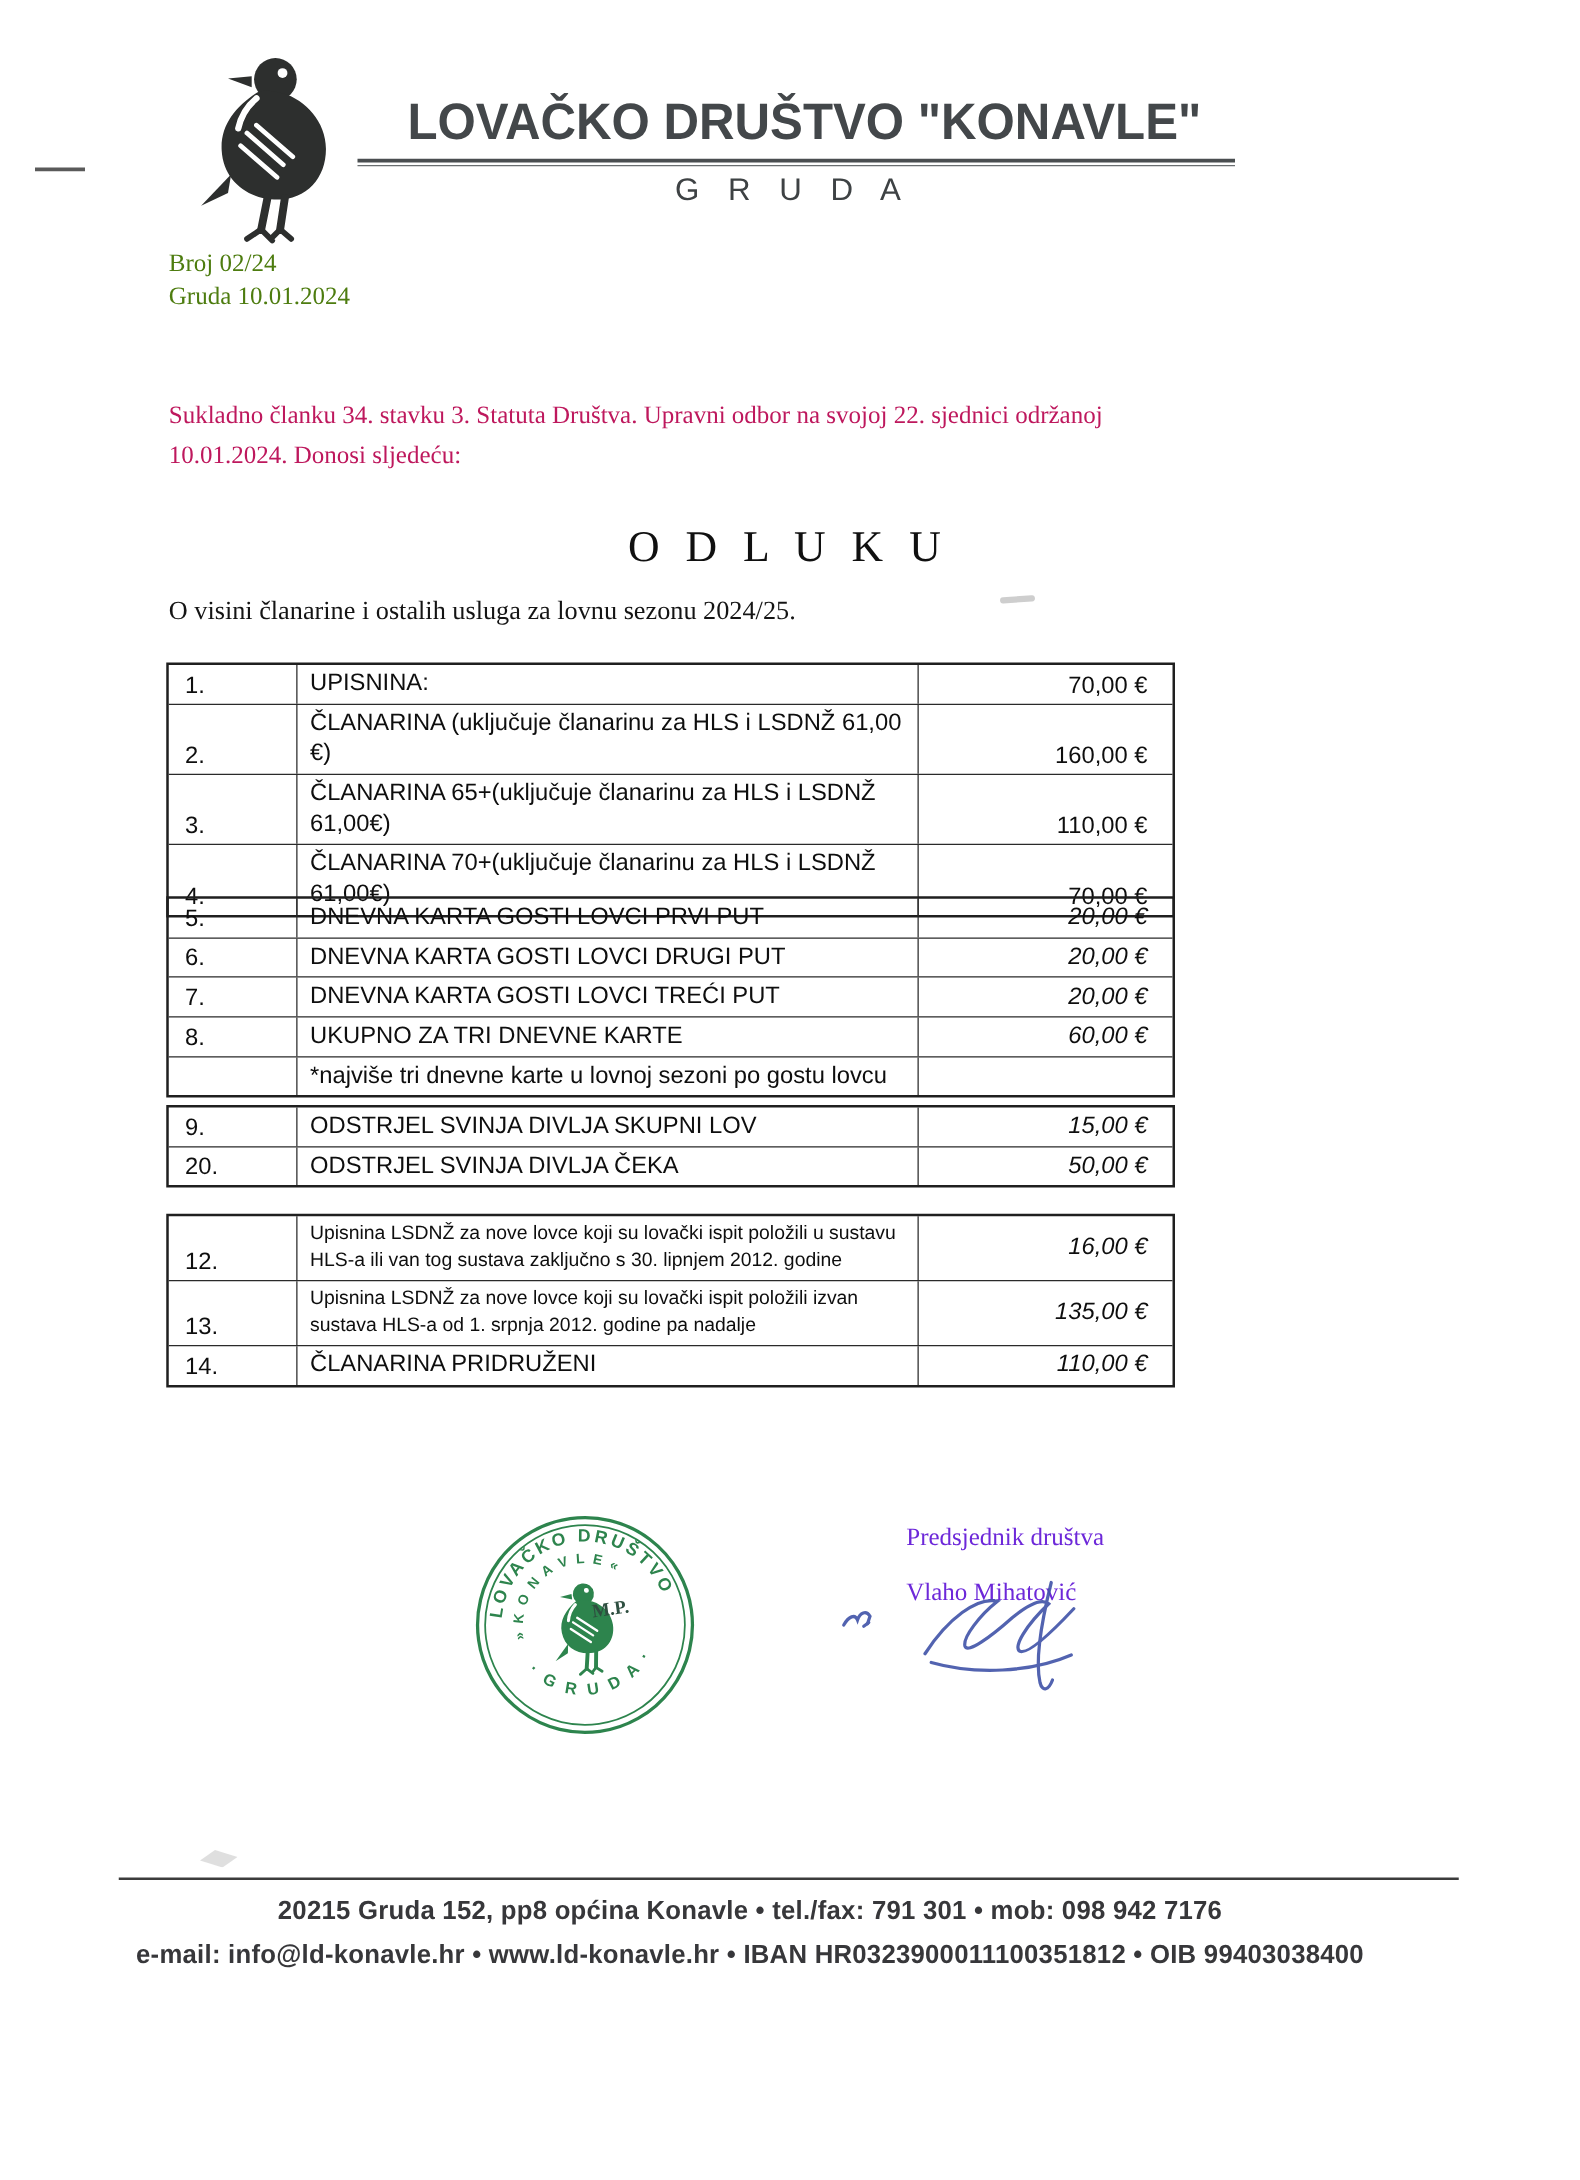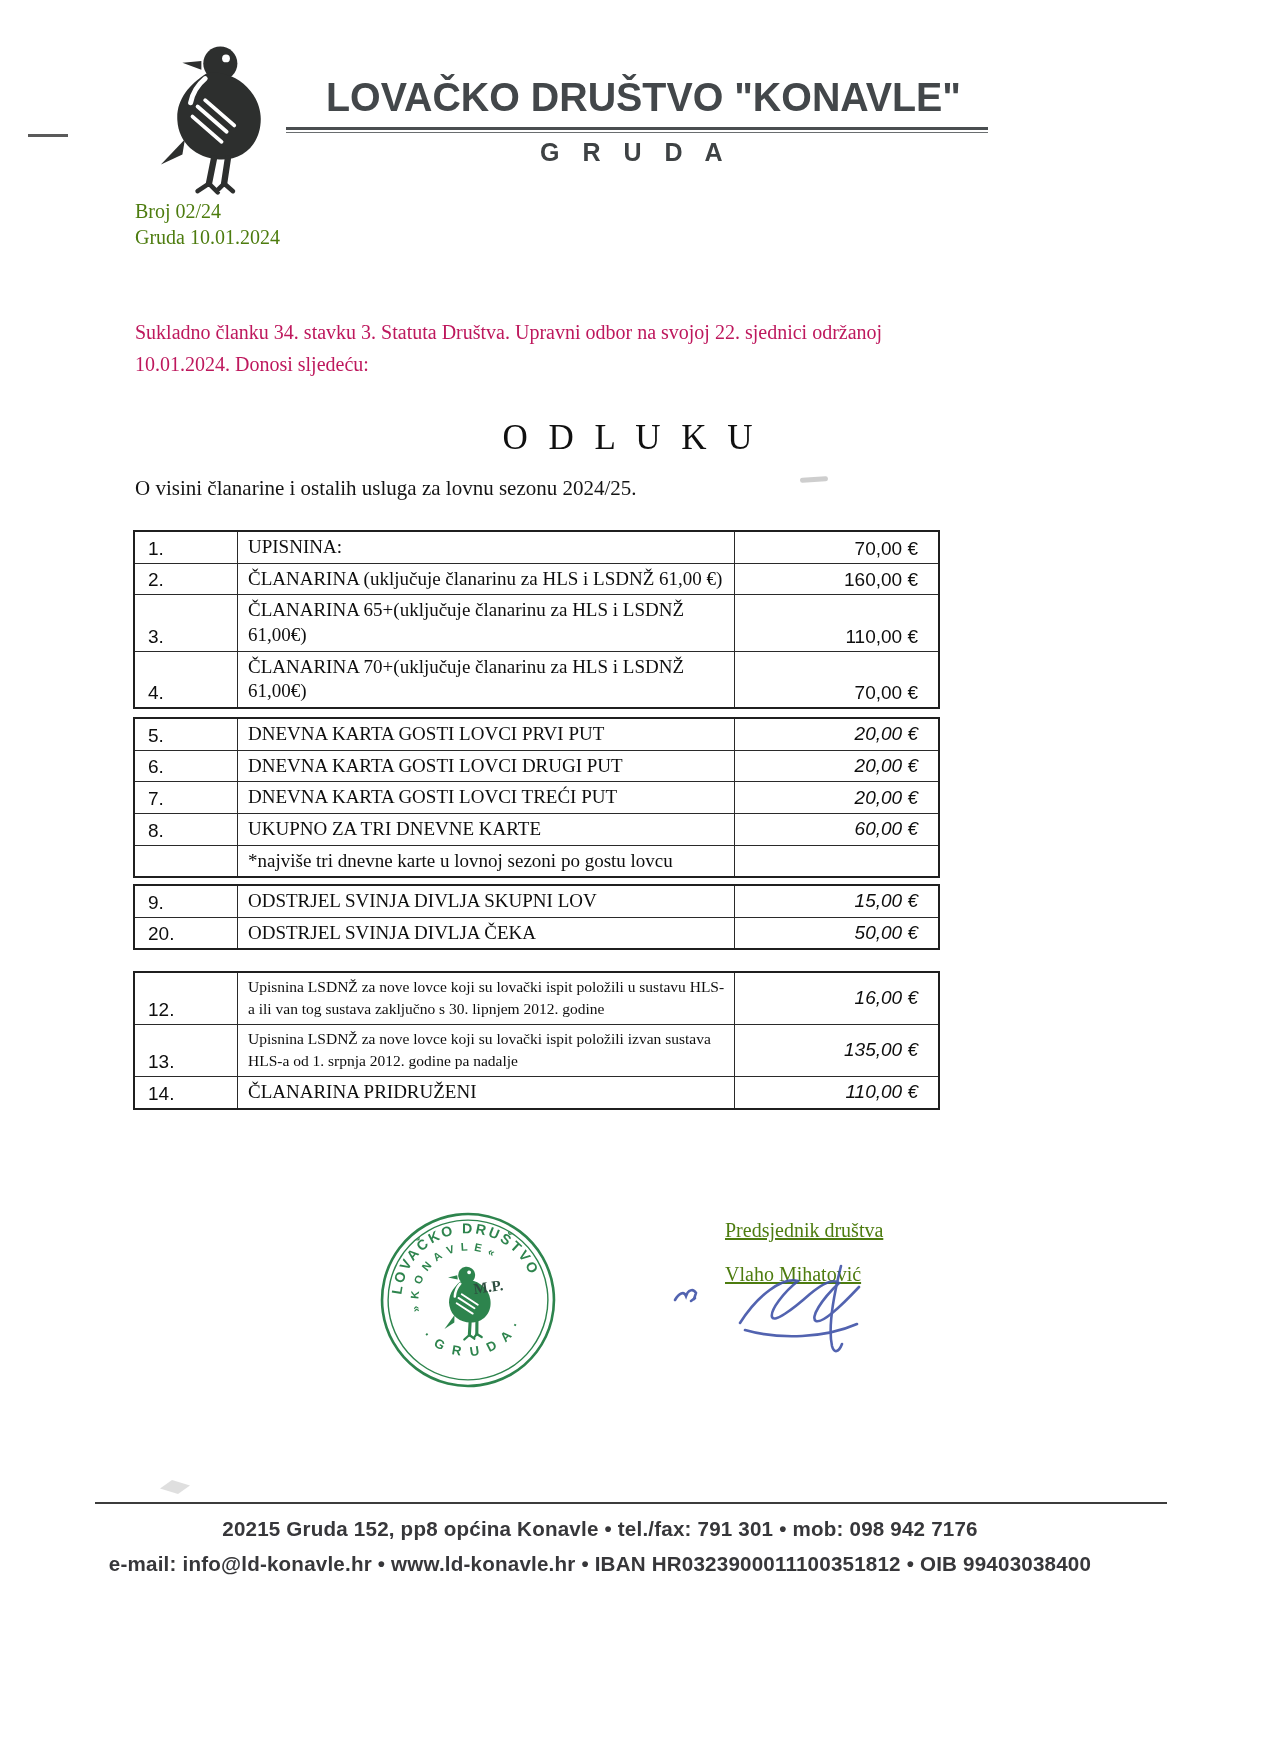--- a/index.html
+++ b/index.html
@@ -20,21 +20,21 @@
     font-family:"Liberation Sans",sans-serif;
     font-weight:700;font-size:41px;color:#43474a;
     letter-spacing:0px;white-space:nowrap;
     transform:scaleX(0.96);transform-origin:left center;
   }
   .title-rule-1{position:absolute;left:286px;top:127px;width:702px;height:3px;background:#4a4e50;}
   .title-rule-2{position:absolute;left:286px;top:132px;width:702px;height:1px;background:#6a6e70;}
   .org-sub{
     position:absolute;left:540px;top:138px;
     font-family:"Liberation Sans",sans-serif;
-    font-weight:700;font-size:25px;color:#3e4244;letter-spacing:8px;white-space:nowrap;
+    font-weight:400;font-size:25px;color:#3e4244;letter-spacing:8px;white-space:nowrap;
   }
   
   .meta{position:absolute;left:135px;top:198px;font-size:20px;line-height:1.3;color:#4d7c0f;}
   
   .intro{position:absolute;left:135px;top:316px;width:845px;font-size:20px;line-height:1.6;color:#be185d;}
   .decision-title{
     position:absolute;left:70px;top:418px;width:1120px;
     text-align:center;font-size:35px;color:#101010;letter-spacing:5px;word-spacing:2px;
   }
   .decision-sub{position:absolute;left:135px;top:476px;font-size:21px;color:#141414;}
@@ -45,27 +45,27 @@
     border:2px solid #1f1f1f;
     font-family:"Liberation Sans",sans-serif;
     font-size:19px;color:#0e0e0e;
     box-sizing:border-box;
   }
   .t1{top:530px;} .t2{top:717px;} .t3{top:884px;} .t4{top:971px;}
   .trow{display:grid;grid-template-columns:103px 1fr 203px;border-top:1.6px solid #2a2a2a;min-height:30px;}
   .trow:first-child{border-top:none;}
   .tc{padding:3px 6px;box-sizing:border-box;display:flex;align-items:center;}
   .tc.num{border-right:1.6px solid #2a2a2a;padding-left:13px;align-items:flex-end;}
-  .tc.desc{border-right:1.6px solid #2a2a2a;padding-left:10px;line-height:1.3;font-family:Liberation Serif, serif;}
+  .tc.desc{border-right:1.6px solid #2a2a2a;padding-left:10px;line-height:1.3;}
   .tc.val{justify-content:flex-end;padding-right:20px;align-items:flex-end;}
   .t2 .tc.val,.t3 .tc.val,.t4 .tc.val{align-items:center;font-style:italic;}
   .trow.small .tc.desc{font-size:15.5px;line-height:1.45;}
   
   .stamp{position:absolute;left:378px;top:1210px;width:180px;height:180px;transform:rotate(-8deg);opacity:.92;}
-  .sig-block{position:absolute;left:725px;top:1218px;font-size:20px;color:#4d7c0f;line-height:1.2;text-decoration:underline;}
+  .sig-block{position:absolute;left:725px;top:1218px;font-size:20px;color:#6d28d9;line-height:1.2;}
   .sig-role{margin-bottom:20px;}
   .signature-svg{position:absolute;left:645px;top:1248px;width:260px;height:120px;}
   
   .footer-rule{position:absolute;left:95px;top:1502px;width:1072px;height:2px;background:#3c3c3c;}
   .footer-smudge{position:absolute;left:160px;top:1480px;width:30px;height:14px;background:#c9c9c9;opacity:.6;clip-path:polygon(0 60%,40% 0,100% 40%,60% 100%);}
   .footer{
     position:absolute;left:30px;top:1512px;width:1140px;text-align:center;
     font-family:"Liberation Sans",sans-serif;font-weight:700;
     font-size:21px;color:#37373a;line-height:1.65;letter-spacing:0.2px;
     transform:scaleX(0.98);transform-origin:center;

